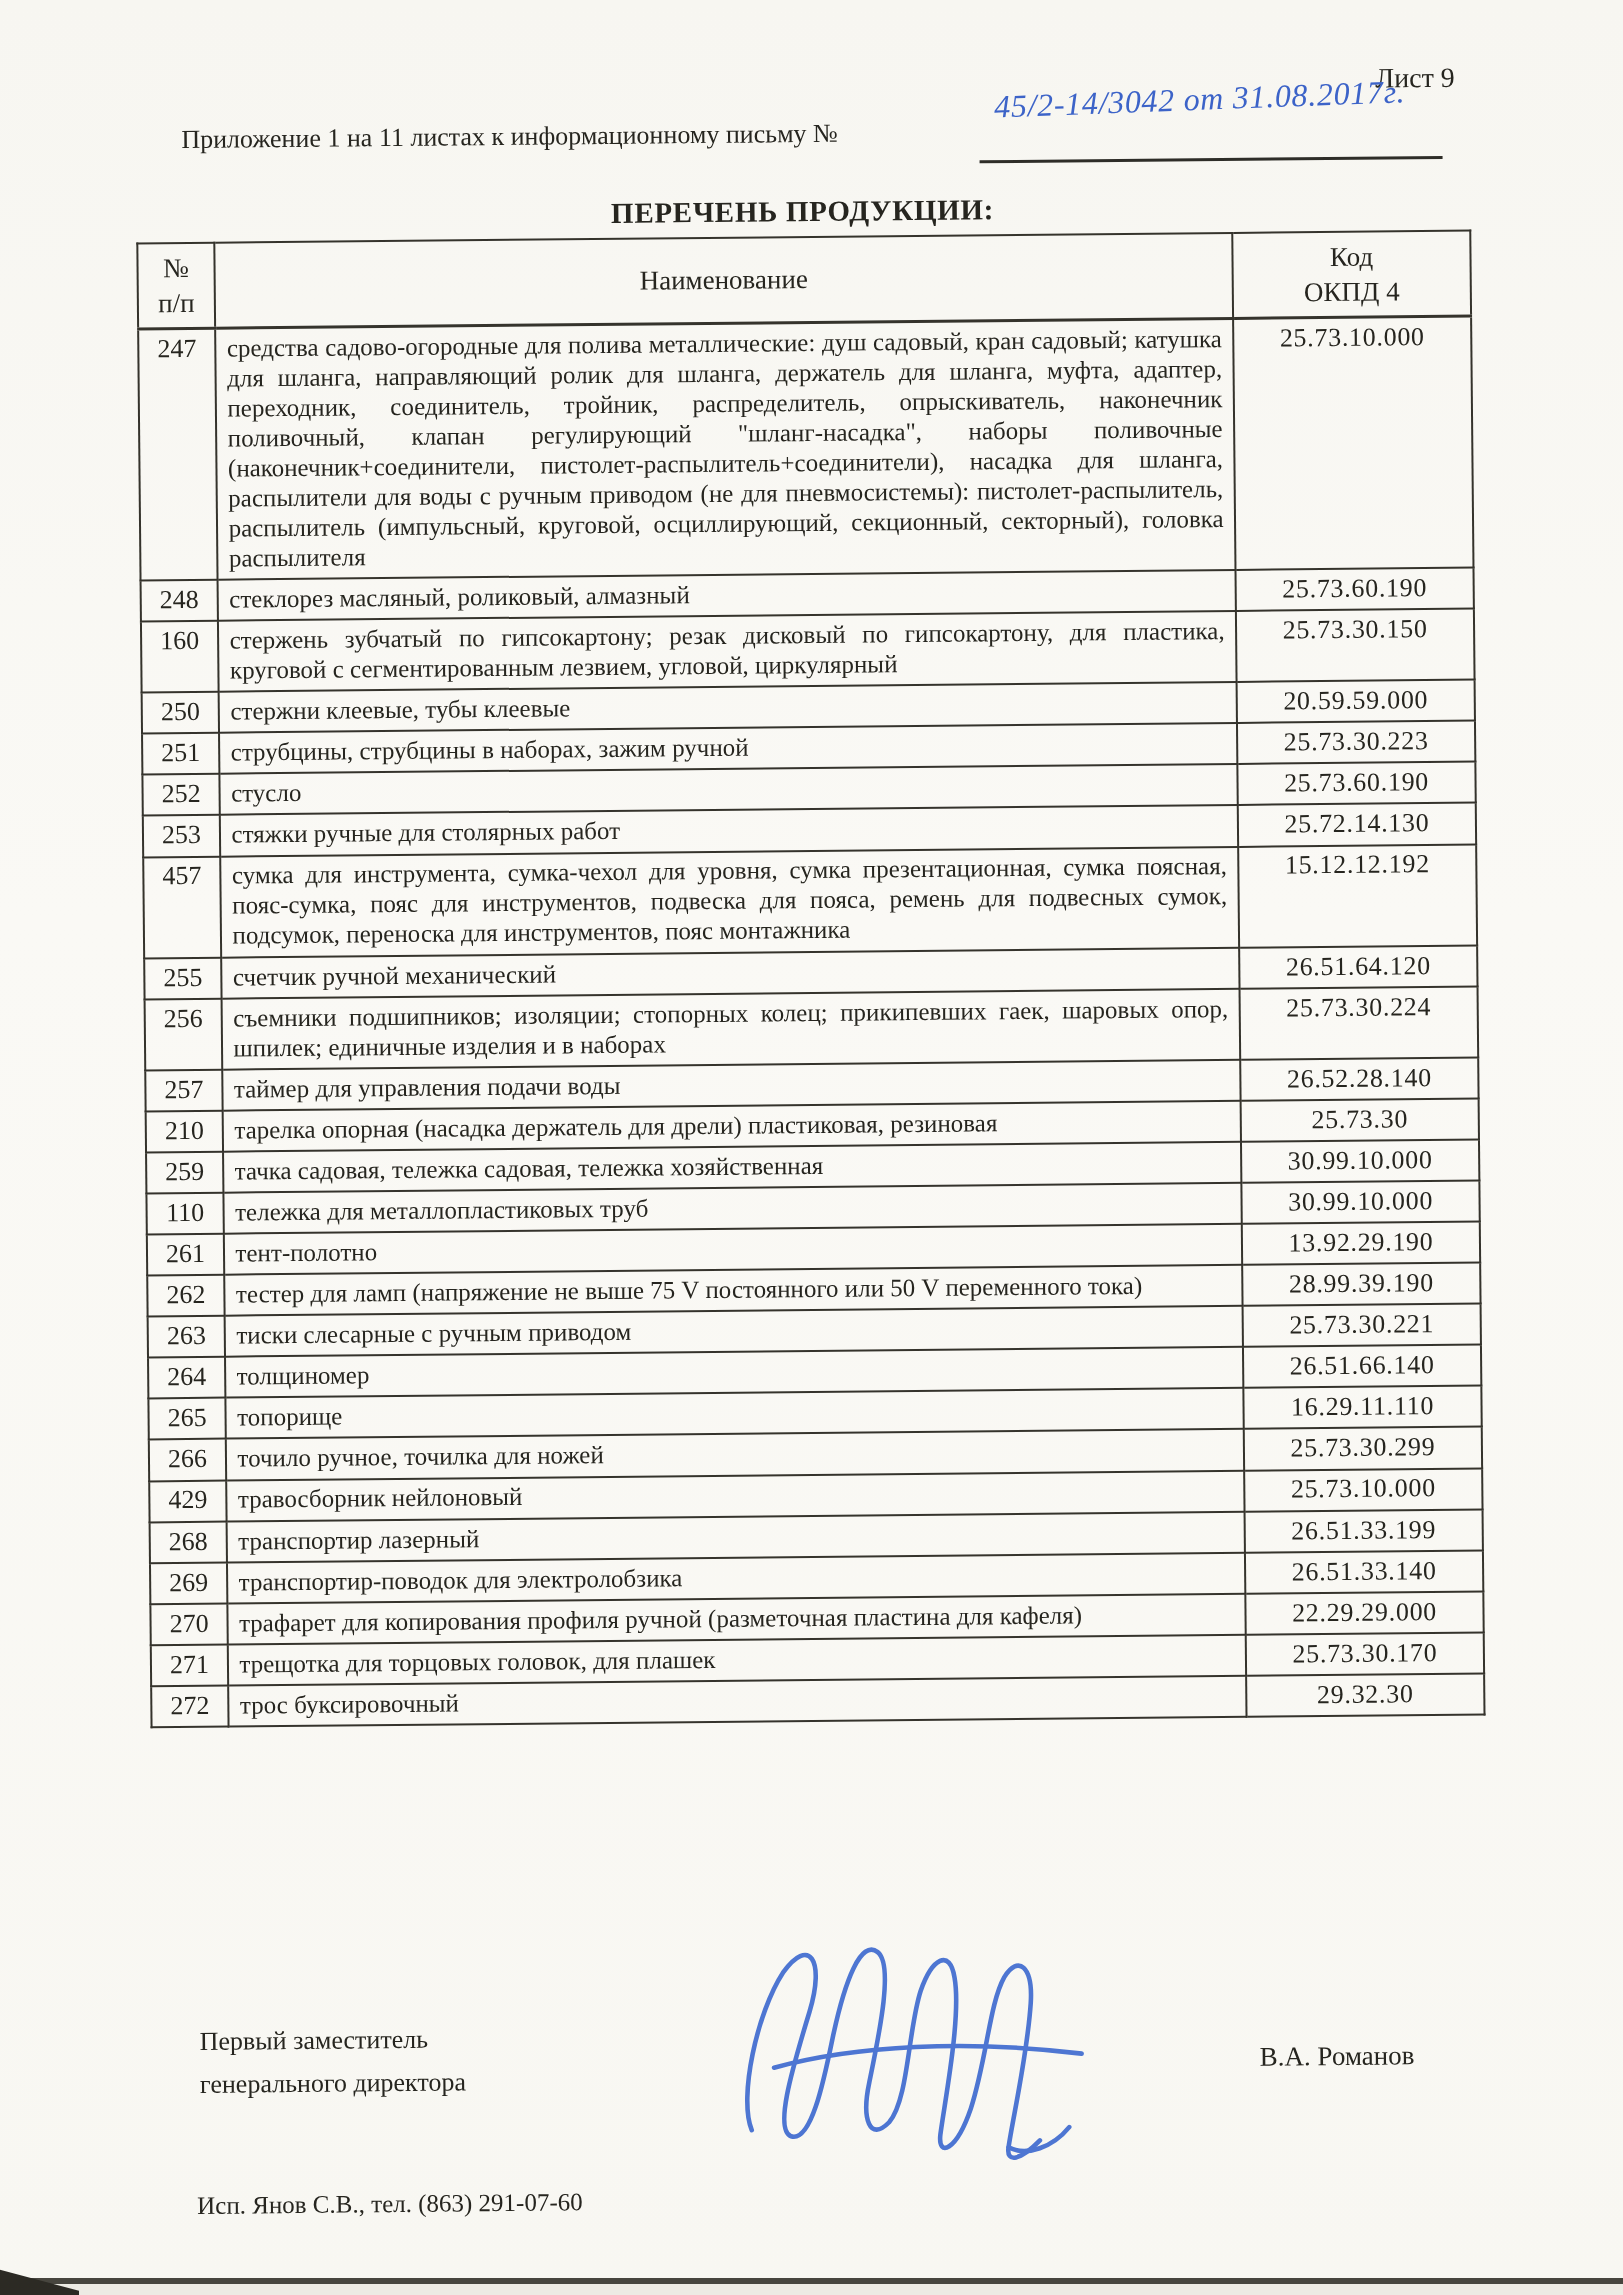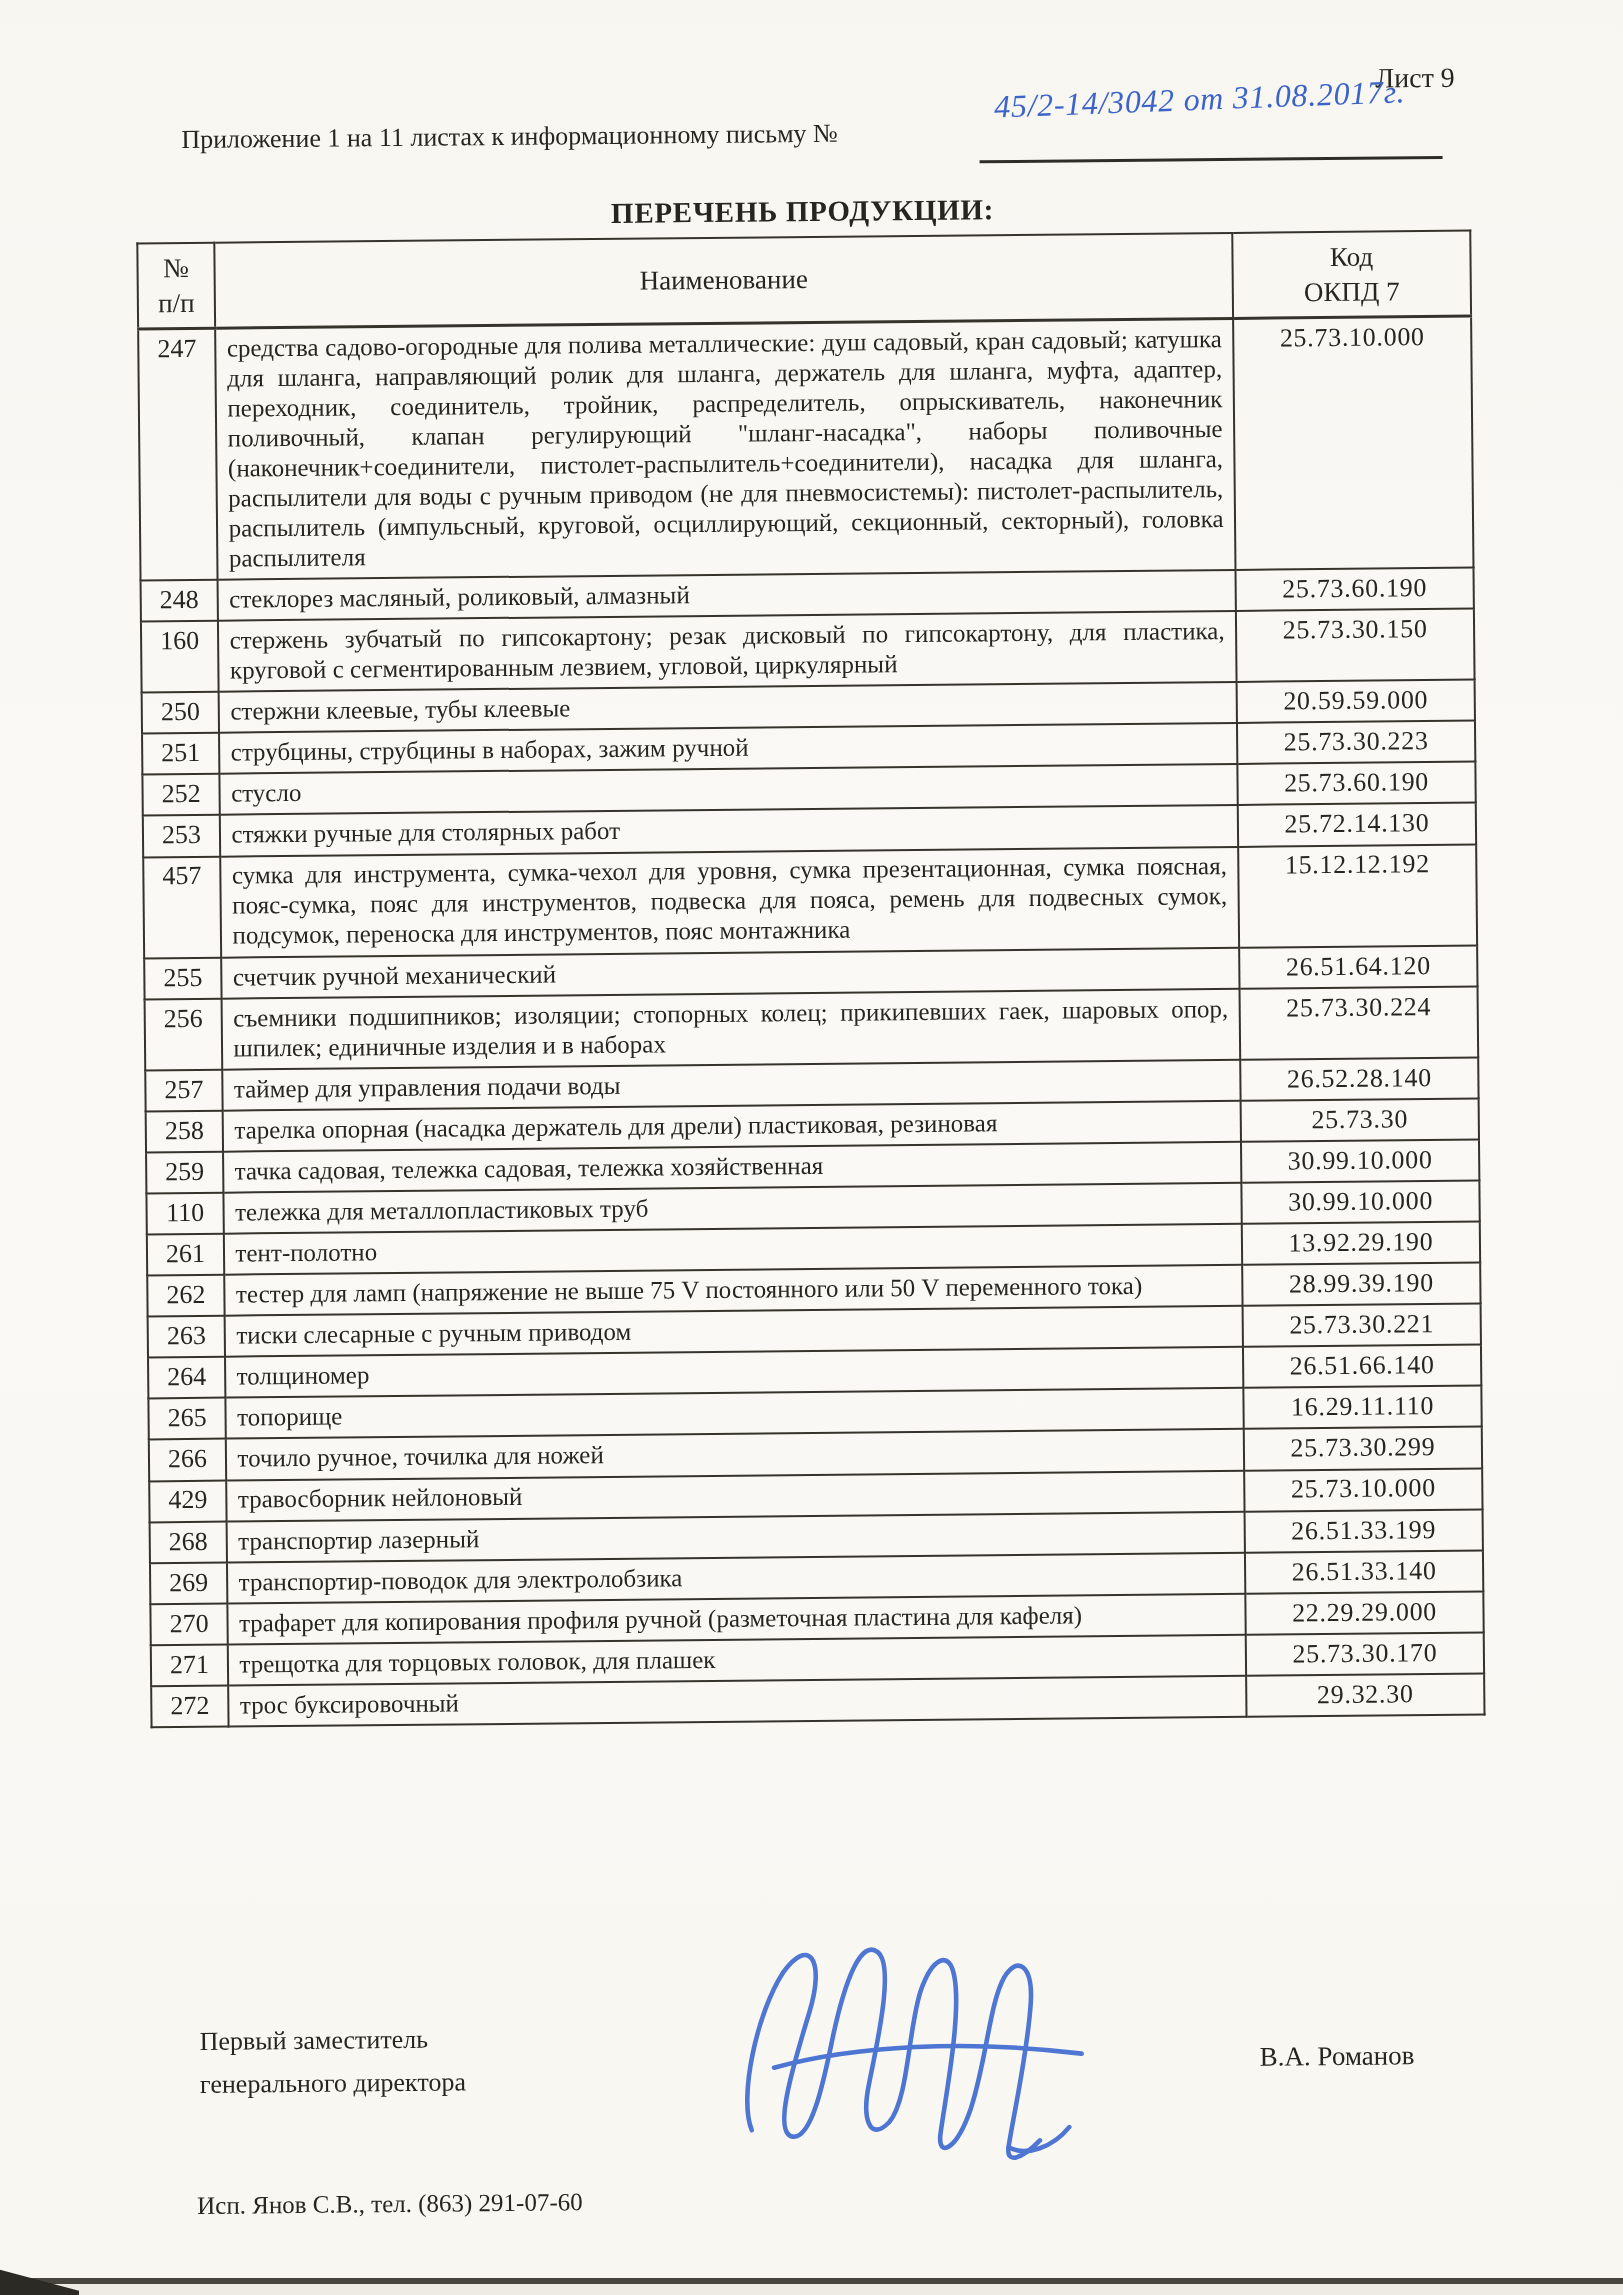--- a/index.html
+++ b/index.html
@@ -73,21 +73,21 @@
         </colgroup>
       <thead>
         <tr>
           <th>
             <span>№</span><br>
             <span>п/п</span>
           </th>
           <th>Наименование</th>
           <th>
             <span>Код</span><br>
-            <span>ОКПД 7</span>
+            <span>ОКПД 4</span>
           </th>
         </tr>
       </thead>
       <tbody>
       <tr>
         <td class="cell-num">247</td>
         <td class="cell-name">средства садово-огородные для полива металлические: душ садовый, кран садовый; катушка для шланга, направляющий ролик для шланга, держатель для шланга, муфта, адаптер, переходник, соединитель, тройник, распределитель, опрыскиватель, наконечник поливочный, клапан регулирующий "шланг-насадка", наборы поливочные (наконечник+соединители, пистолет-распылитель+соединители), насадка для шланга,  распылители для воды с ручным приводом (не для пневмосистемы): пистолет-распылитель, распылитель (импульсный, круговой, осциллирующий, секционный, секторный), головка распылителя</td>
         <td class="cell-code">25.73.10.000</td>
       </tr>
 
@@ -145,21 +145,21 @@
         <td class="cell-code">25.73.30.224</td>
       </tr>
 
       <tr>
         <td class="cell-num">257</td>
         <td class="cell-name">таймер для управления подачи воды</td>
         <td class="cell-code">26.52.28.140</td>
       </tr>
 
       <tr>
-        <td class="cell-num">258</td>
+        <td class="cell-num">210</td>
         <td class="cell-name">тарелка опорная (насадка держатель для дрели) пластиковая, резиновая</td>
         <td class="cell-code">25.73.30</td>
       </tr>
 
       <tr>
         <td class="cell-num">259</td>
         <td class="cell-name">тачка садовая, тележка садовая, тележка хозяйственная</td>
         <td class="cell-code">30.99.10.000</td>
       </tr>
 

